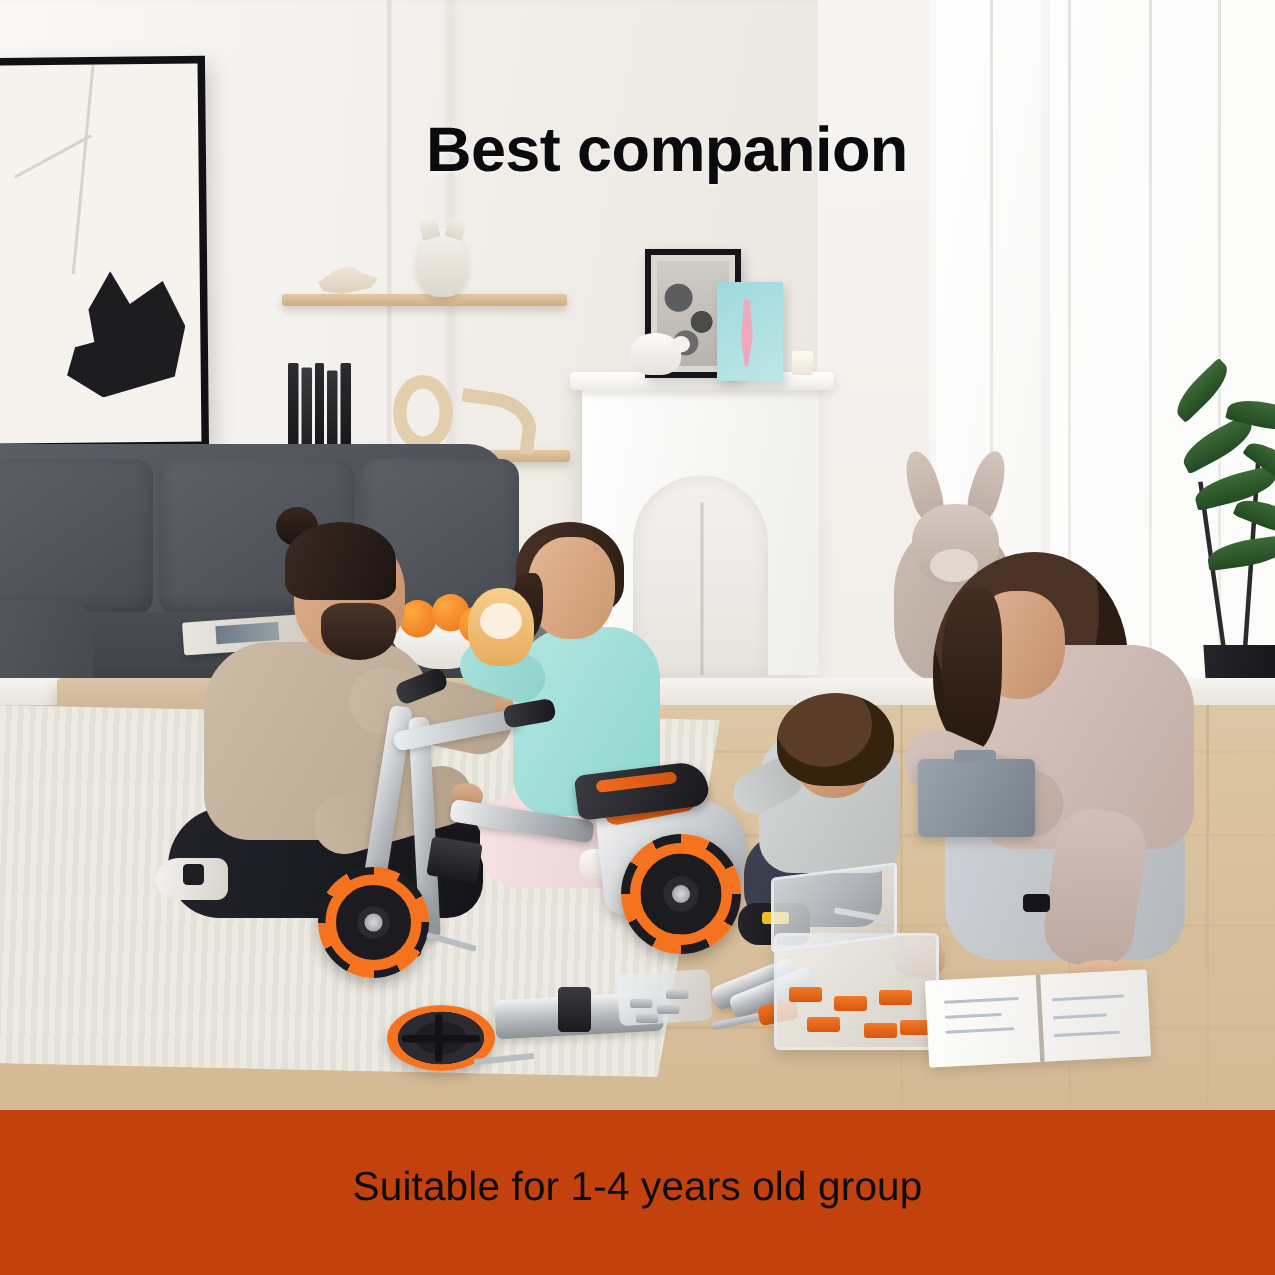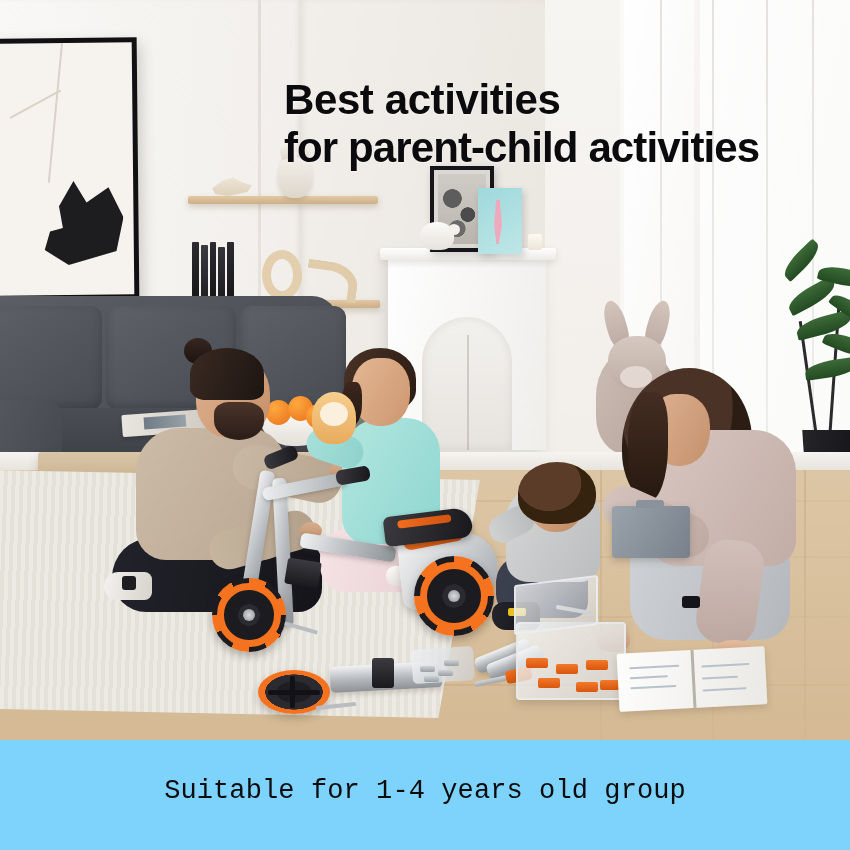--- a/index.html
+++ b/index.html
@@ -684,22 +684,22 @@
   }
   .headline {
     position:absolute; left:284px; top:76px; width:560px;
     font-size:42px; font-weight:bold; line-height:1.14;
     color:#0b0b0e; letter-spacing:-.4px;
     text-shadow:0 1px 2px rgba(255,255,255,.55);
   }
   .headline .l2 { white-space:nowrap; letter-spacing:-.9px; }
   .bottom-banner {
     position:absolute; left:0; top:740px; width:850px; height:110px;
-    background:#7dd3fc;
-    display:flex; align-items:center; justify-content:center;font-family:Liberation Mono, monospace;
+    background:#c2410c;
+    display:flex; align-items:center; justify-content:center;
   }
   .bottom-banner span {
     font-size:27px; color:#0c0c0f; letter-spacing:.1px;
     margin-top:-8px;
   }
 </style>
 </head>
 <body>
 
 <div id="poster">
@@ -905,21 +905,20 @@
         <div class="dline" style="left:12px;top:34px;width:46px"></div>
         <div class="dline" style="left:84px;top:16px;width:48px"></div>
         <div class="dline" style="left:84px;top:28px;width:36px"></div>
         <div class="dline" style="left:84px;top:40px;width:44px"></div>
       </div>
     </div>
   </div>
 
 
   <div class="headline">
-    <div class="l1">Best activities</div>
-    <div class="l2">for parent-child activities</div>
+    <div class="l1">Best companion</div>
   </div>
 
   <div class="bottom-banner">
     <span>Suitable for 1-4 years old group</span>
   </div>
 
 </div>
 
 </body></html>

